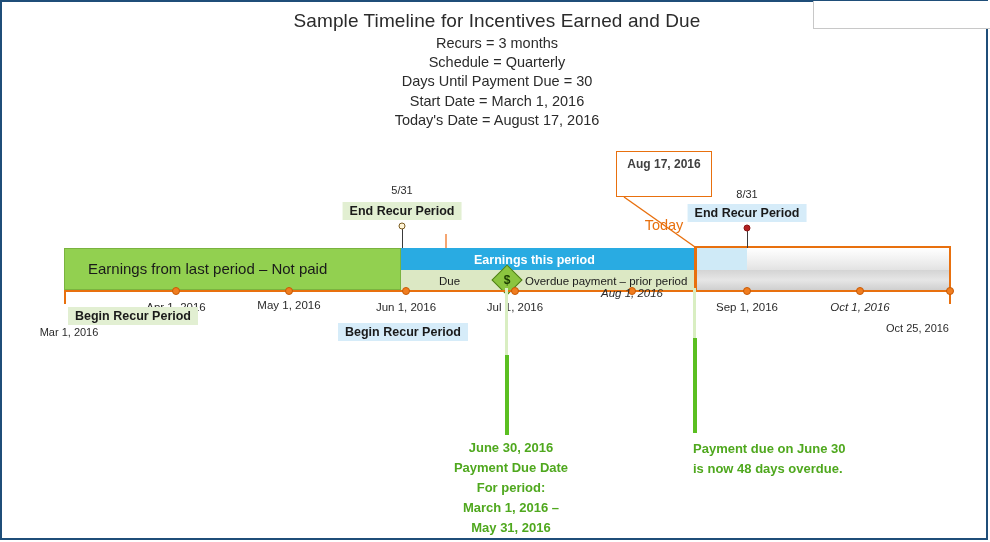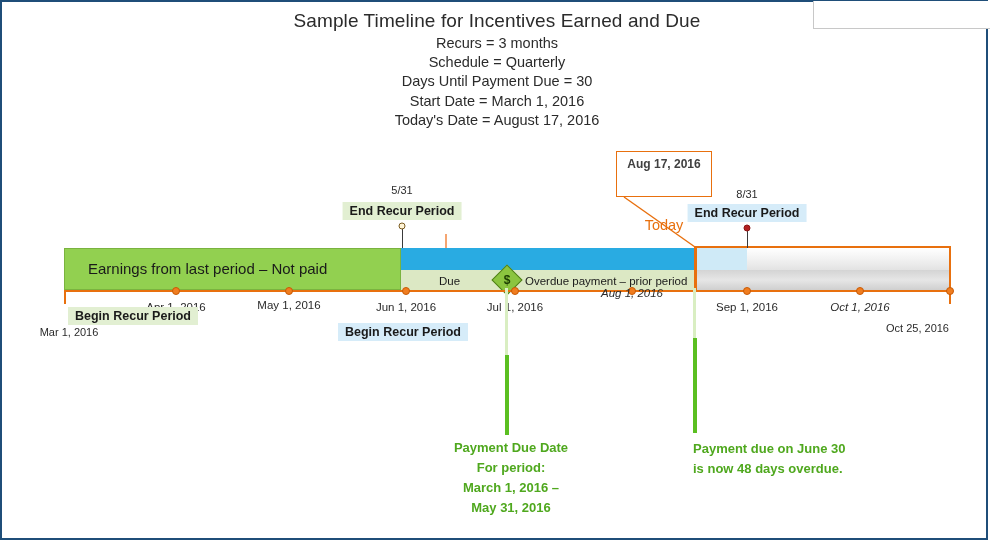--- a/index.html
+++ b/index.html
@@ -90,20 +90,21 @@
     <div class="subline">Start Date = March 1, 2016</div>
     <div class="subline">Today's Date = August 17, 2016</div>
   </div>
 
   <div class="plot">
 
     <div class="bar bar-top seg-green" style="left:62px;width:337px;height:42px;top:246px;"></div>
     <div class="bar-text dark" style="left:86px;top:248px;line-height:38px;font-size:15px;">Earnings from last period – Not paid</div>
 
     <div class="bar bar-top seg-blue" style="left:399px;width:294px;"></div>
+    <div class="bar-text white" style="left:472px;top:246px;">Earnings this period</div>
 
     <div class="bar bar-top seg-lightblue" style="left:693px;width:52px;"></div>
 
     <div class="bar bar-top seg-grey" style="left:745px;width:204px;"></div>
 
     <div class="bar bar-bot seg-paleGreen" style="left:399px;width:294px;top:268px;height:20px;"></div>
     <div class="bar bar-bot seg-grey2" style="left:693px;width:256px;top:268px;height:20px;"></div>
 
     <div class="bar-text dark small" style="left:437px;top:268px;">Due</div>
     <div class="bar-text dark small" style="left:523px;top:268px;">Overdue payment – prior period</div>
@@ -164,20 +165,21 @@
 
     <div class="today-line" style="left:692px;top:244px;height:46px;"></div>
 
     <div class="vline-pale" style="left:503px;top:286px;height:68px;"></div>
     <div class="vline" style="left:503px;top:353px;height:80px;"></div>
 
     <div class="vline-pale" style="left:691px;top:286px;height:50px;"></div>
     <div class="vline" style="left:691px;top:336px;height:95px;"></div>
 
     <div class="note" style="left:509px;top:436px;">
+      <div>June 30, 2016</div>
       <div>Payment Due Date</div>
       <div>For period:</div>
       <div>March 1, 2016 –</div>
       <div>May 31, 2016</div>
     </div>
 
     <div class="note" style="left:691px;top:437px;transform:none;text-align:left;">
       <div>Payment due on June 30</div>
       <div>is now 48 days overdue.</div>
     </div>

